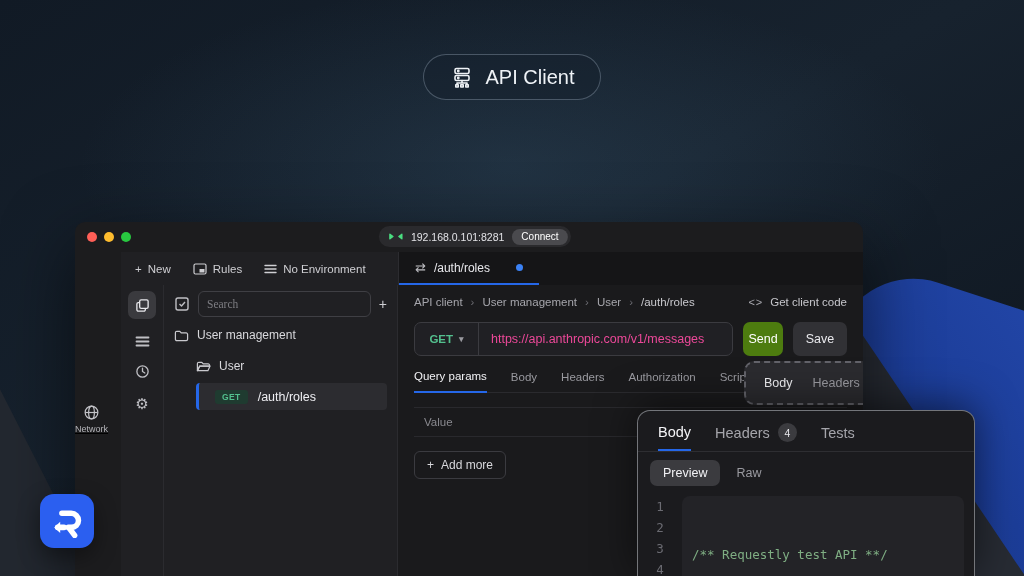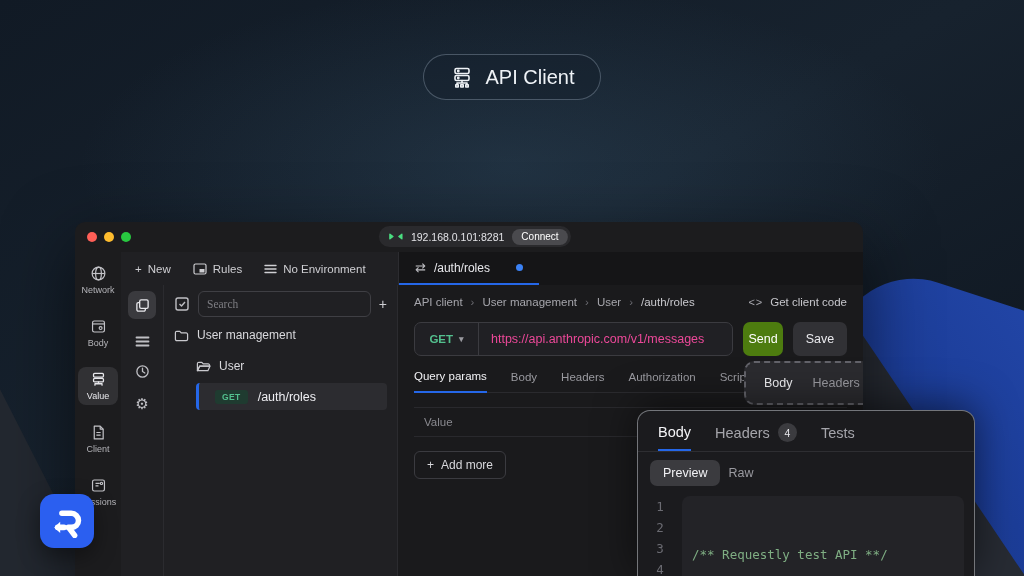--- a/index.html
+++ b/index.html
@@ -39,22 +39,22 @@
   .tl { width:10px; height:10px; border-radius:50%; }
   .tl.red { background:#ff5f57; } .tl.yellow { background:#febc2e; } .tl.green { background:#28c840; }
   .connect-pill { position:absolute; left:50%; top:4px; transform:translateX(-47%);
     display:flex; align-items:center; gap:8px; height:21px; padding:0 3px 0 10px;
     background:#2a2a2d; border-radius:11px; font-size:10.5px; color:#e2e2e6; }
   .connect-btn { height:16px; padding:0 9px; border-radius:9px; background:#4a4a4e;
     color:#fff; font-size:10px; display:flex; align-items:center; border:none;text-align:center; }
   .win-body { flex:1; display:flex; min-height:0; }
 
   
-  .rail { width:46px; flex:0 0 46px; display:flex; flex-direction:column; align-items:center;
-    padding-top:9px; gap:15px; }
+  .rail { width:46px; flex:0 0 46px; display:flex; flex-direction:row; align-items:center;
+    padding-top:9px; gap:15px;text-decoration:underline; }
   .rail-item { width:40px; display:flex; flex-direction:column; align-items:center; gap:3px;
     color:#c3c3c8; padding:4px 0; border-radius:8px; }
   .rail-item .lbl { font-size:9px; color:#b4b4b9; }
   .rail-item.active { background:#313134; }
   .rail-item.active .lbl { color:#e8e8ec; }
 
   .right-col { flex:1; display:flex; flex-direction:column; min-width:0; background:#202023; }
   
   .toolbar { height:33px; flex:0 0 33px; display:flex; }
   .tb-left { width:277px; flex:0 0 277px; display:flex; align-items:center; gap:22px;
@@ -134,21 +134,21 @@
   
   .panel { position:absolute; left:637px; top:410px; width:338px; height:166px; z-index:5;
     background:#1b1b1e; border:1px solid rgba(225,228,235,0.45); border-bottom:none;
     border-radius:13px 13px 0 0; box-shadow:0 -4px 40px rgba(0,0,0,0.55); overflow:hidden; }
   .panel-tabs { display:flex; align-items:center; gap:24px; padding:12px 20px 0 20px;
     font-size:14.5px; color:#a5a5ab; border-bottom:1px solid #2e2e32; }
   .ptab { padding-bottom:9px; display:flex; align-items:center; gap:8px; }
   .ptab.active { color:#f4f4f7; border-bottom:2.5px solid #2567e8; margin-bottom:-1px; }
   .hbadge { width:19px; height:19px; border-radius:50%; background:#3b3b3f; color:#e8e8ec;
     font-size:10.5px; display:flex; align-items:center; justify-content:center; }
-  .view-row { display:flex; align-items:center; gap:8px; padding:8px 12px; font-size:12.5px; }
+  .view-row { display:flex; align-items:center; gap:16px; padding:8px 12px; font-size:12.5px; }
   .view-chip { background:#3b3b3f; color:#f2f2f5; border-radius:7px; padding:6px 13px; }
   .view-plain { color:#9a9aa0; }
   .code-wrap { display:flex; margin:2px 10px 0 0; position:relative; }
   .gutter { width:44px; flex:0 0 44px; text-align:center; color:#6b6b72;
     font-family:"DejaVu Sans Mono", monospace; font-size:12.5px; line-height:21px; }
   .code-box { flex:1; background:#232327; border-radius:8px; padding:6px 10px;
     font-family:"DejaVu Sans Mono", monospace; font-size:12.5px; line-height:21px;
     white-space:pre; color:#cacace; position:relative; }
   .tok-comment { color:#7fae83;margin-top:16px; }
 

